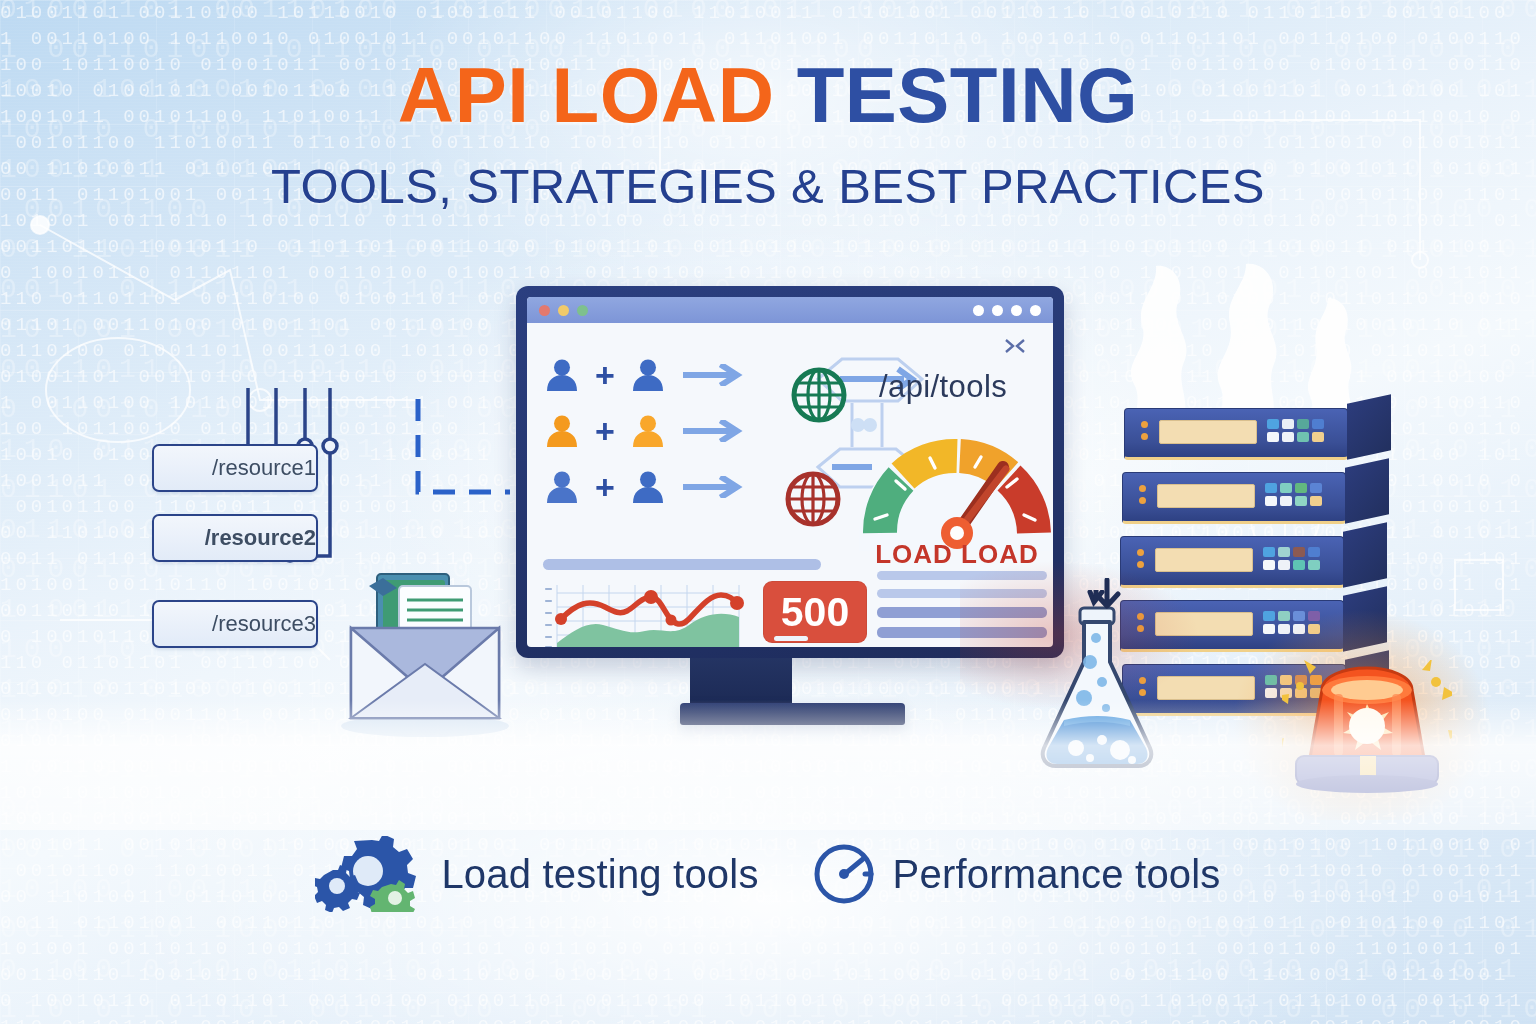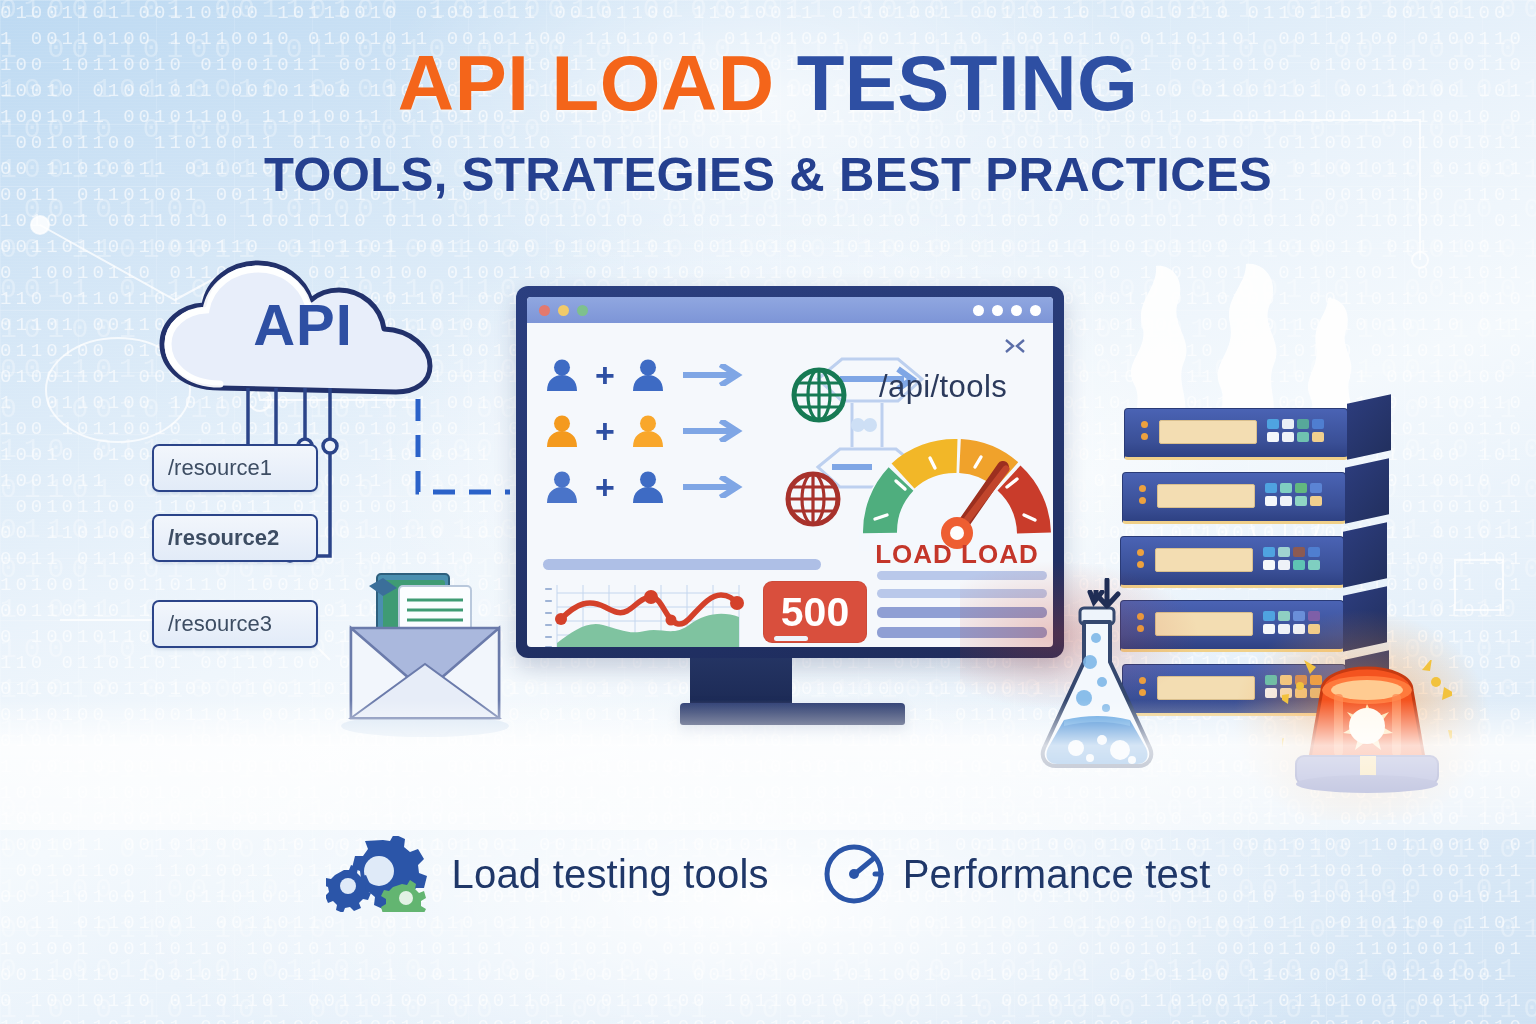--- a/index.html
+++ b/index.html
@@ -57,29 +57,29 @@
     opacity:.7;
   }
 
   
   .title-wrap { position:absolute; top:44px; left:0; width:1536px; text-align:center; }
   .title-main {
     font-size: 78px;
     font-weight: 700;
     letter-spacing: .5px;
     line-height: 1;
-    margin: 0;
+    margin: 12px;
     text-shadow: 0 2px 3px rgba(255,255,255,.65);
   }
   .t-orange { color:#F4651A; }
   .t-blue   { color:#2E4FA3; }
   .title-sub {
     margin: 24px 0 0 0;
     font-size: 49px;
-    font-weight: 700;
+    font-weight: 400;
     color:#25408F;
     letter-spacing: .4px;
     text-shadow: 0 1px 2px rgba(255,255,255,.6);
   }
 
   
   .cloud { position:absolute; left:148px; top:258px; width:310px; height:140px; }
   .cloud-label {
     position:absolute; left:0; top:0; width:310px; height:140px;
     display:flex; align-items:center; justify-content:center;
@@ -92,20 +92,21 @@
     width:166px; height:48px;
     border:2.5px solid #2B4489;
     border-radius:7px;
     background: linear-gradient(180deg,#f2f6fc 0%, #e2ebf8 100%);
     display:flex; align-items:center;
     padding-left:14px;
     box-sizing:border-box;
     color:#3d4d63;
     font-size:22px;
     box-shadow: 0 2px 3px rgba(40,70,130,.12);
+    justify-content: flex-end;
   }
   #res1 { left:152px; top:444px; }
   #res2 { left:152px; top:514px;font-weight:bold; }
   #res3 { left:152px; top:600px; }
 
   
   .monitor {
     position:absolute; left:516px; top:286px; width:548px; height:372px;
     background: linear-gradient(170deg,#2b3f80 0%, #24356d 55%, #1e2c5c 100%);
     border-radius:12px;
@@ -344,30 +345,20 @@
   <div class="bg-layer bg-noise"></div>
 
   <div class="title-wrap">
     <h1 class="title-main">
       <span class="t-orange">API LOAD</span>
       <span class="t-blue">TESTING</span>
     </h1>
     <div class="title-sub">TOOLS, STRATEGIES &amp; BEST PRACTICES</div>
   </div>
 
-  <div class="cloud">
-    <svg width="310" height="140" viewBox="0 0 310 140">
-      <path d="M72,130 C34,130 14,108 14,86 C14,64 33,48 56,47 C60,22 83,5 110,5
-               C135,5 156,20 163,42 C170,36 180,32 191,32 C214,32 233,49 236,71
-               C263,72 282,90 282,108 C282,124 268,134 248,134 Z" fill="#e8eefa" stroke="#22316b" stroke-width="5" stroke-linejoin="round"></path>
-      <path d="M72,126 C38,126 20,106 20,86 C20,67 37,53 58,52 C62,28 84,11 110,11
-               C134,11 153,25 160,46" fill="none" stroke="#ffffff" stroke-width="7" stroke-linecap="round" opacity=".95"></path>
-    </svg>
-    <div class="cloud-label">API</div>
-  </div>
 
   <svg style="position:absolute;left:140px;top:388px;" width="420" height="240">
     <g stroke="#2B4489" stroke-width="3.5" fill="none">
       <path d="M108,0 L108,68"></path>
       <path d="M136,0 L136,62"></path>
       <path d="M165,0 L165,50 L165,62 L165,70 L165,72 L165,80 L130,80 L130,72"></path>
       <path d="M190,0 L190,56"></path>
       <path d="M190,62 L190,168 L150,168 L150,150"></path>
       <circle cx="165" cy="58" r="7" fill="#eef3fb"></circle>
       <circle cx="190" cy="58" r="7" fill="#eef3fb"></circle>
@@ -768,18 +759,18 @@
       <span class="feature-label">Load testing tools</span>
     </div>
 
     <div class="feature">
       <svg width="62" height="62" viewBox="0 0 62 62">
         <circle cx="31" cy="31" r="27" fill="none" stroke="#2B55A8" stroke-width="5"></circle>
         <path d="M50,16 L33,30" stroke="#2B55A8" stroke-width="5" stroke-linecap="round"></path>
         <path d="M52,31 H58" stroke="#2B55A8" stroke-width="5" stroke-linecap="round"></path>
         <circle cx="31" cy="31" r="5" fill="#2B55A8"></circle>
       </svg>
-      <span class="feature-label">Performance test</span>
+      <span class="feature-label">Performance tools</span>
     </div>
 
 
   </div>
 </div>
 
 </body></html>

